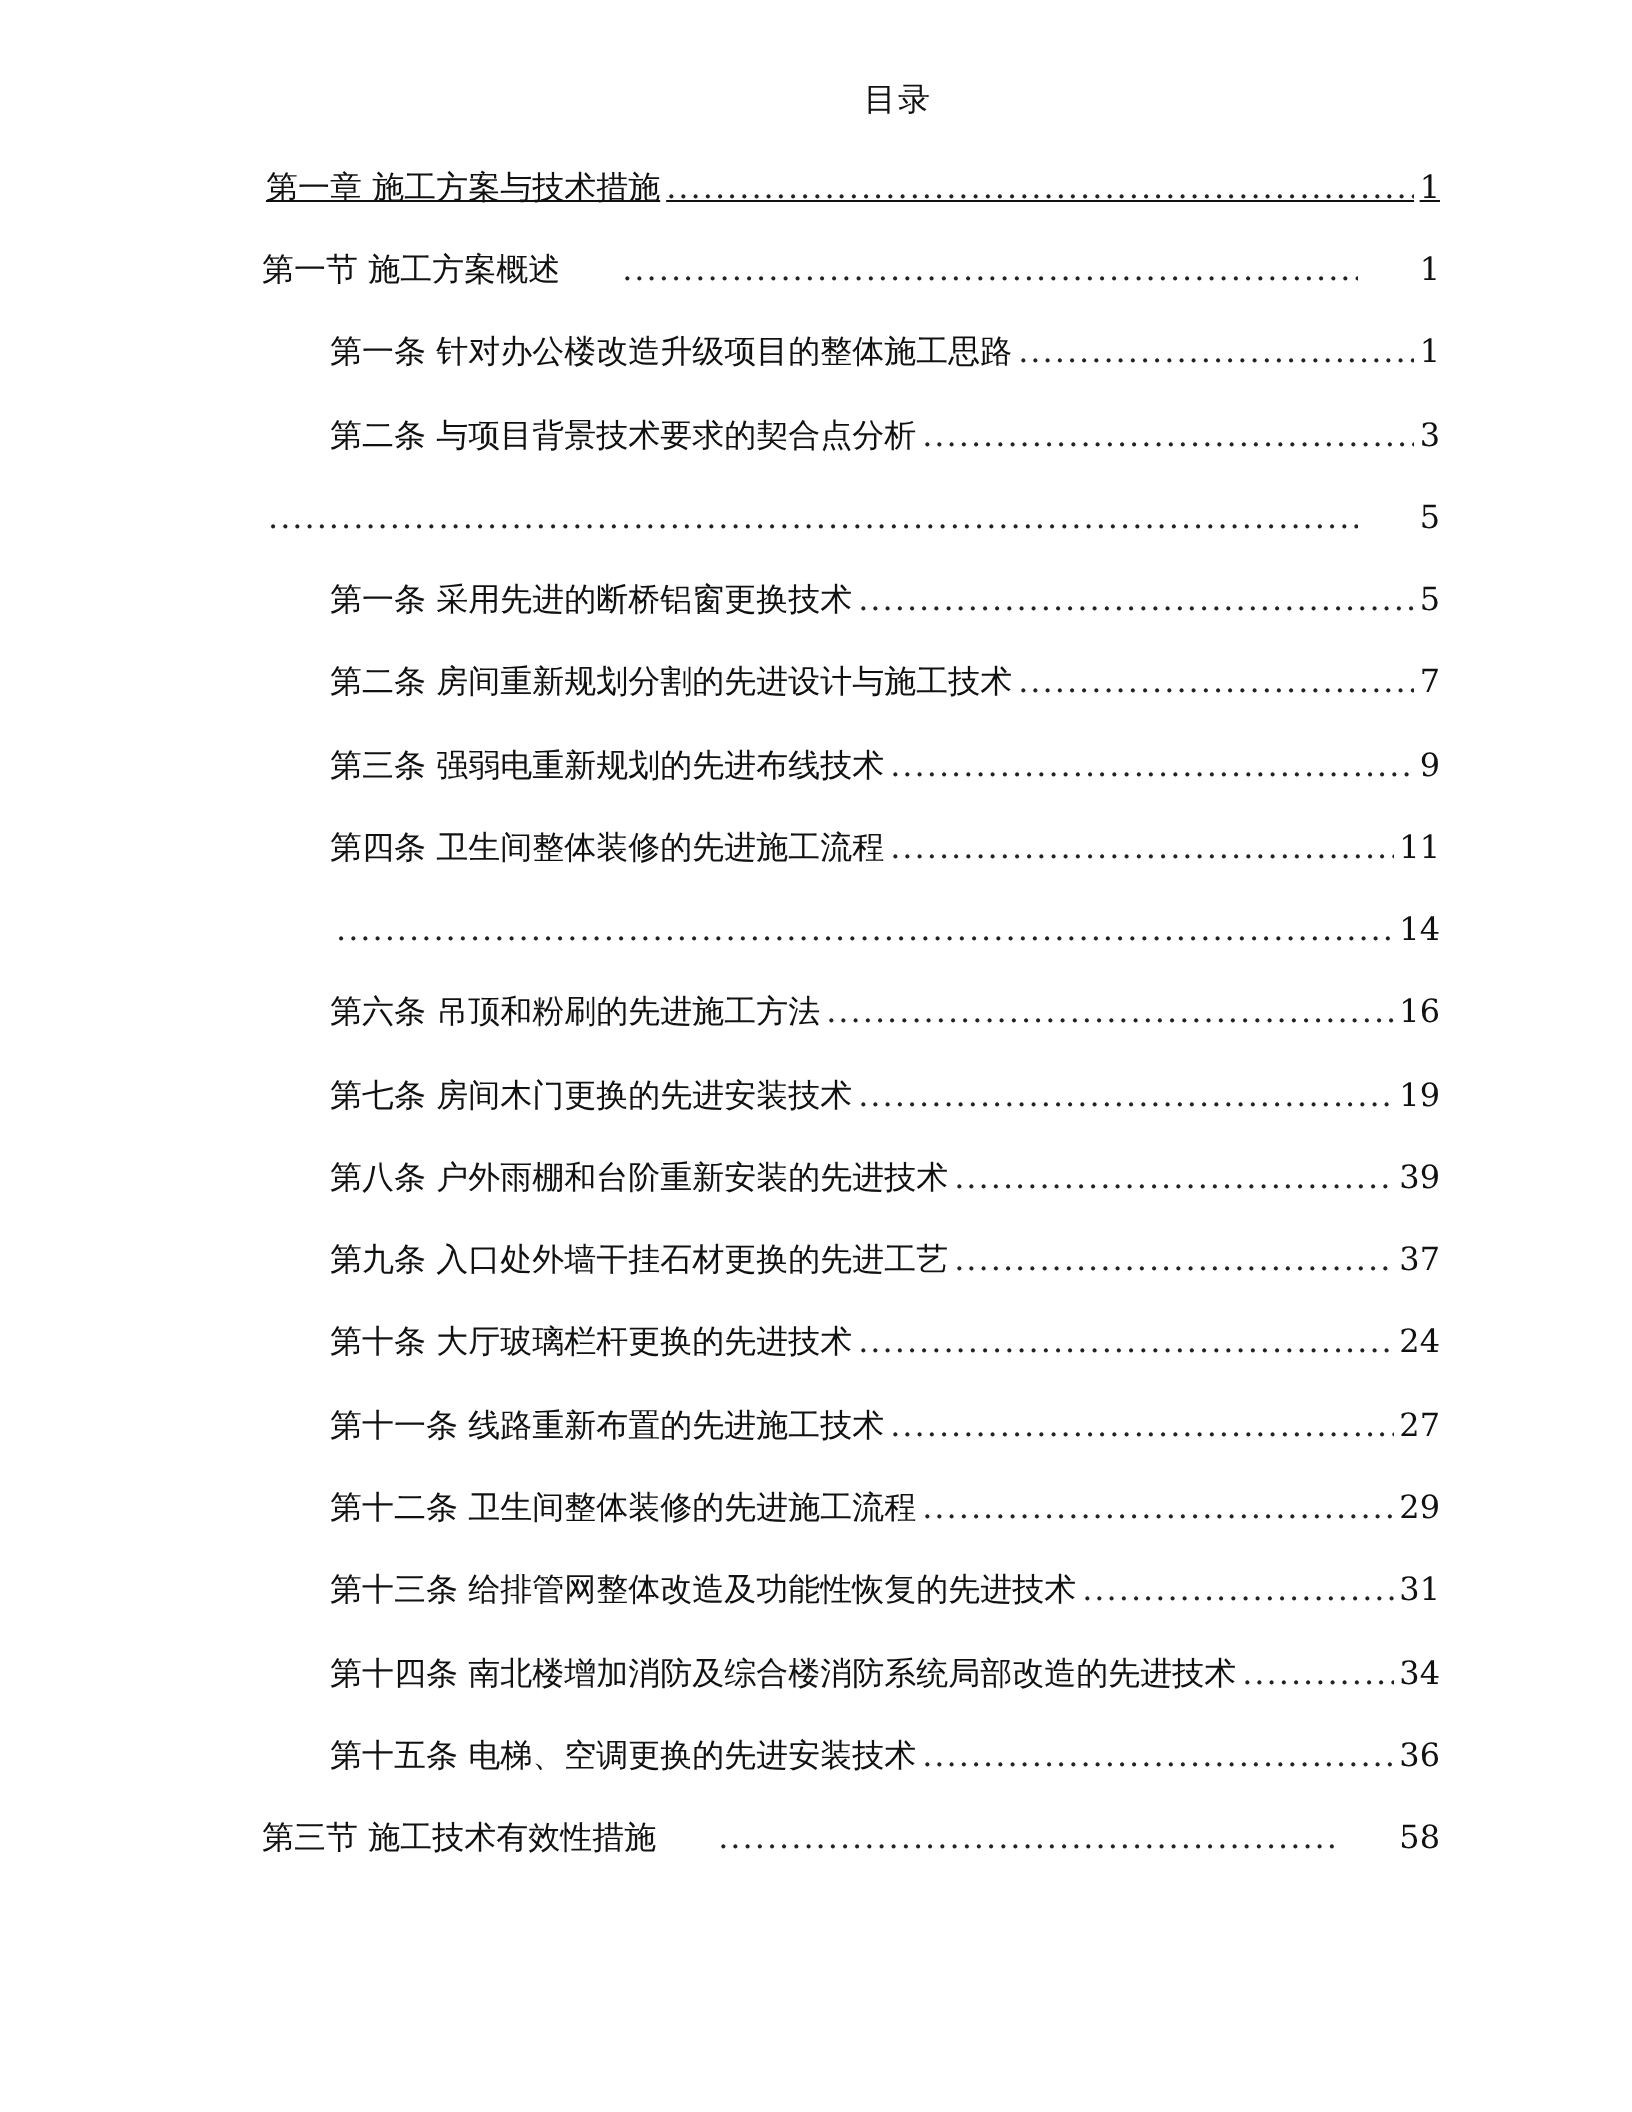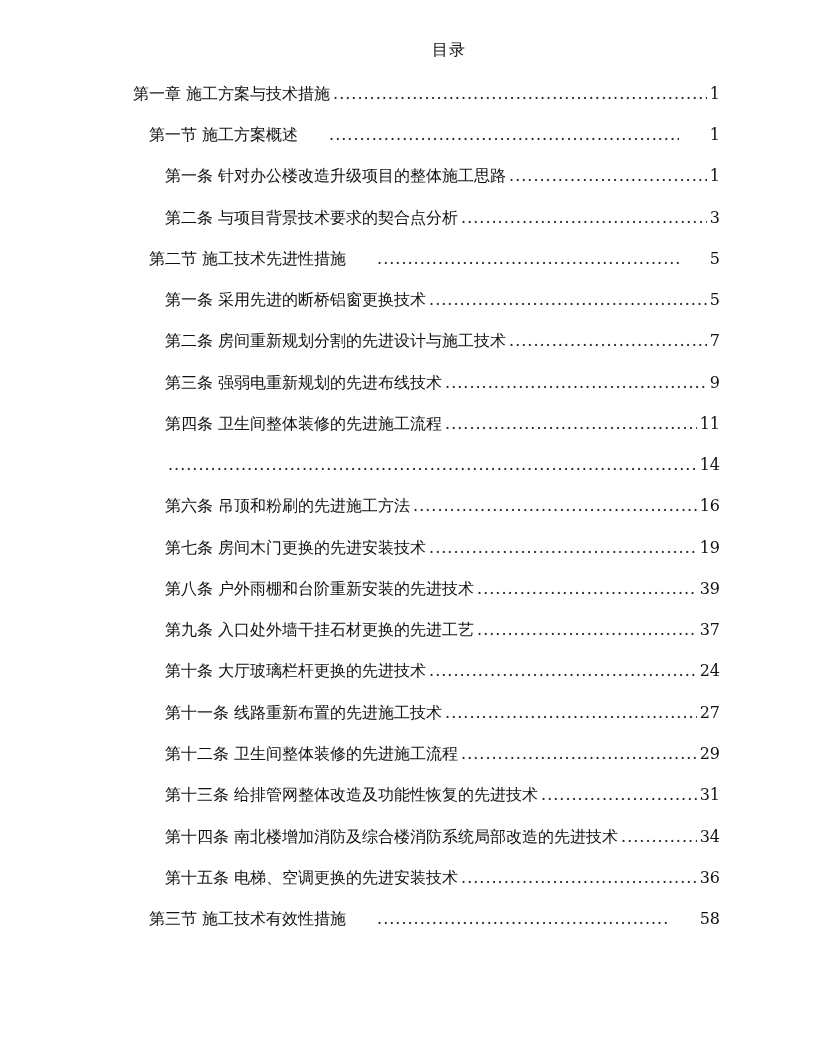--- a/index.html
+++ b/index.html
@@ -8,22 +8,22 @@
   .title { position: absolute; top: 40px; left: 0; width: 816px; text-align: center;
            font-size: 16px; font-weight: normal; letter-spacing: 1px; padding-left: 41px; }
   .toc { position: absolute; top: 0; left: 0; width: 816px; }
   .entry { position: absolute; display: flex; align-items: baseline; font-size: 16px;
            white-space: nowrap; right: 96px; }
   .entry .label { flex: 0 0 auto; }
   .entry .dots { flex: 1 1 auto; overflow: hidden; margin: 0 3px; color: #222;
                  letter-spacing: 1px; }
   .entry .dots::before { content: "........................................................................................................................................................................................................"; }
   .entry .page { flex: 0 0 auto; }
-  .lvl1 { left: 133px; }
-  .lvl2 { left: 149px; gap: 28px; }
+  .lvl1 { left: 133px; text-decoration: underline; }
+  .lvl2 { left: 131px; gap: 28px; }
   .lvl3 { left: 165px; }
 </style>
 </head>
 <body>
 
 <div class="title">目录</div>
 
 <div class="toc">
   <div class="entry lvl1" style="top:84px">
     <span class="label">第一章 施工方案与技术措施</span>
@@ -39,21 +39,20 @@
     <span class="label">第一条 针对办公楼改造升级项目的整体施工思路</span>
     <span class="dots"></span>
     <span class="page">1</span>
   </div>
   <div class="entry lvl3" style="top:208px">
     <span class="label">第二条 与项目背景技术要求的契合点分析</span>
     <span class="dots"></span>
     <span class="page">3</span>
   </div>
   <div class="entry lvl2" style="top:249px">
-    <span class="label">第二节 施工技术先进性措施</span>
     <span class="dots"></span>
     <span class="page">5</span>
   </div>
   <div class="entry lvl3" style="top:290px">
     <span class="label">第一条 采用先进的断桥铝窗更换技术</span>
     <span class="dots"></span>
     <span class="page">5</span>
   </div>
   <div class="entry lvl3" style="top:331px">
     <span class="label">第二条 房间重新规划分割的先进设计与施工技术</span>

